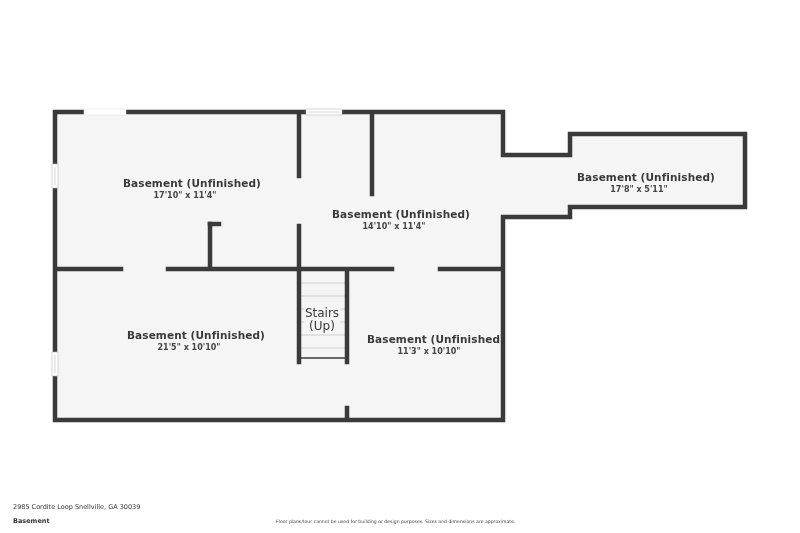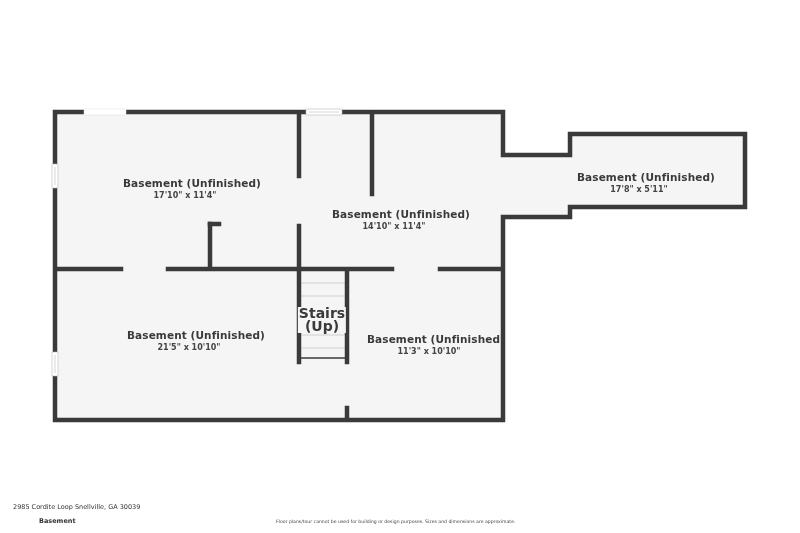--- a/index.html
+++ b/index.html
@@ -1,23 +1,23 @@
 <!DOCTYPE html>
 <html><head>
 <meta charset="utf-8">
 <style>
   html, body { margin:0; padding:0; background:#ffffff; }
   body { width:800px; height:533px; position:relative; overflow:hidden; font-family:"DejaVu Sans", sans-serif; }
   #plan { position:absolute; left:0; top:0; width:800px; height:533px; }
   .room-label { position:absolute; text-align:center; color:#3a3a3a; transform:translateX(-50%); white-space:nowrap; }
   .room-name { font-size:10.5px; font-weight:bold; letter-spacing:0.1px;margin-left:14px; }
   .room-dim { font-size:8px; font-weight:bold; color:#444; margin-top:2px; }
-  .stairs-label { position:absolute; font-size:14px; font-weight:bold; color:#3a3a3a; text-align:center; line-height:13px; transform:translateX(-50%); background:#f5f5f5; padding:0 1px; }
+  .stairs-label { position:absolute; font-size:12px; font-weight:normal; color:#3a3a3a; text-align:center; line-height:13px; transform:translateX(-50%); background:#f5f5f5; padding:0 1px; }
   .footer-addr { position:absolute; left:13px; top:503px; font-size:6.5px; font-weight:normal; color:#333; }
-  .footer-level { position:absolute; left:13px; top:517px; font-size:6.5px; font-weight:bold; color:#333;margin-left:26px; }
+  .footer-level { position:absolute; left:13px; top:517px; font-size:6.5px; font-weight:bold; color:#333; }
   .footer-note { position:absolute; left:276px; top:519px; font-size:4.6px; color:#444; white-space:nowrap; }
 </style>
 </head>
 <body>
 
 <svg id="plan" viewBox="0 0 800 533" xmlns="http://www.w3.org/2000/svg">
 
   <g fill="#f5f5f5">
     <rect x="55" y="112" width="448" height="308"></rect>
     <rect x="503" y="155" width="68" height="62"></rect>

